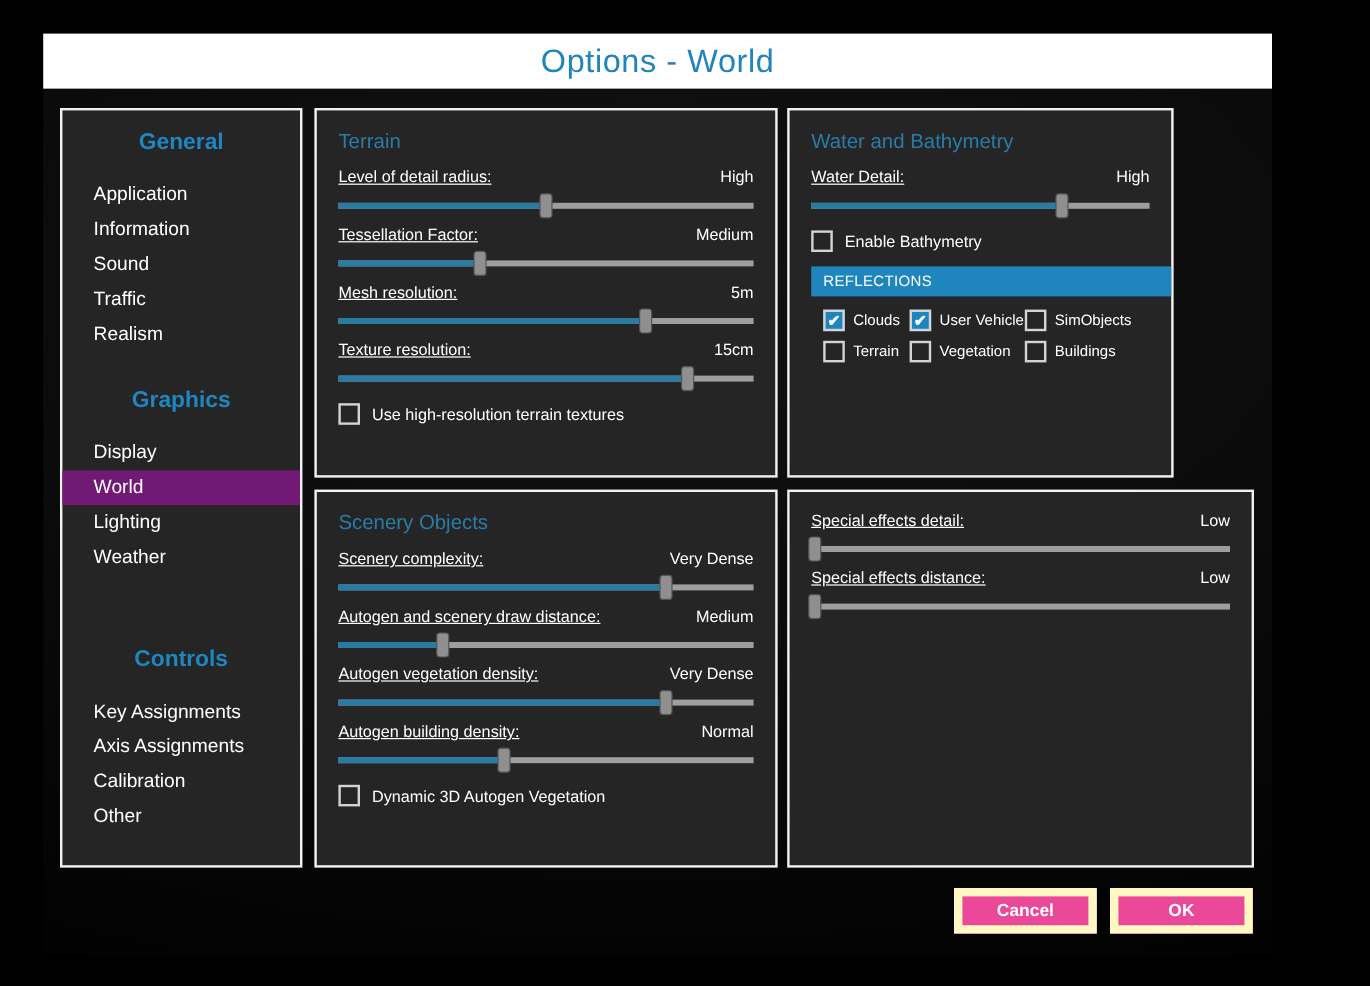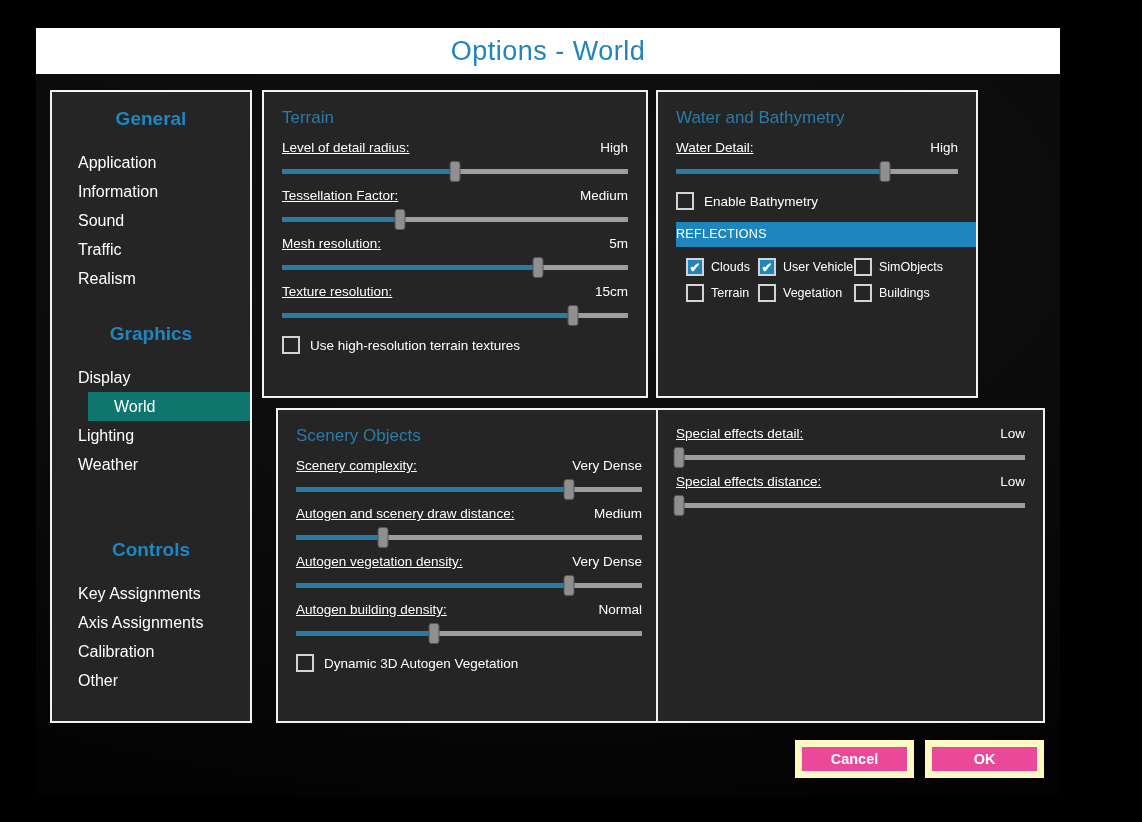--- a/index.html
+++ b/index.html
@@ -21,35 +21,35 @@
     background:radial-gradient(120% 90% at 50% 22%, #121212 0%, #0a0a0a 55%, #010101 100%);
   }
   
   .panel {
     position:absolute; box-sizing:border-box; background:#252525;
     border:2px solid #f2f2f2; padding:16px 18px;
   }
   .sidebar       { left:50px;  top:90px;  width:202px; height:633px; padding:12px 0 16px 0; }
   .panel-terrain { left:262px; top:90px;  width:386px; height:308px; }
   .panel-water   { left:656px; top:90px;  width:322px; height:308px; }
-  .panel-scenery { left:262px; top:408px; width:386px; height:315px;margin-left:14px; }
+  .panel-scenery { left:262px; top:408px; width:386px; height:315px; }
   .panel-effects { left:656px; top:408px; width:389px; height:315px; }
 
   .panel-header { color:#2a7ba8; font-size:17px; margin-bottom:12px; }
 
   
   .side-header {
     height:29px; line-height:29px; text-align:center; color:#1f86c2;
     font-size:19px; font-weight:bold; margin-bottom:15px;
   }
   .side-item {
     height:29px; line-height:29px; padding-left:26px; color:#ffffff;
     font-size:16px; cursor:default; white-space:nowrap;
   }
-  .side-item.checked { background:#0f766e;margin-left:36px; }
+  .side-item.checked { background:#701a75; }
   .side-group-2 { margin-top:26px; }
   .side-group-3 { margin-top:56px; }
 
   
   .slider-row { margin-bottom:14px; }
   .row-head { display:flex; justify-content:space-between; align-items:baseline; height:17px; }
   .row-label { color:#ffffff; font-size:13.5px;text-decoration:underline; }
   .row-value { color:#ffffff; font-size:13.5px; }
   .track {
     position:relative; height:5px; background:#9e9e9e; margin-top:12px; margin-bottom:8px;
@@ -68,21 +68,21 @@
     flex:0 0 auto;
   }
   .check-row .mark { display:none; color:#fff; font-size:13px; font-weight:bold; line-height:1; }
   .check-row.checked .checkbox { background:#1f86bd; }
   .check-row.checked .mark { display:block; }
   .check-label { color:#ffffff; font-size:13.5px; margin-left:10px; white-space:nowrap; }
 
   
   .reflections-bar {
     margin-top:12px; margin-right:-18px; height:25px; line-height:25px;
-    background:#1f86bd; color:#ffffff; font-size:12.5px; 
+    background:#1f86bd; color:#ffffff; font-size:12.5px; padding-left:10px;
     letter-spacing:0.3px;
   }
   .reflect-grid {
     display:grid; grid-template-columns:72px 96px 1fr; row-gap:8px;
     margin:11px 0 0 10px;
   }
   .reflect-grid .check-row { margin-top:0; }
   .reflect-grid .check-label { font-size:12.5px; margin-left:7px; }
 
   

